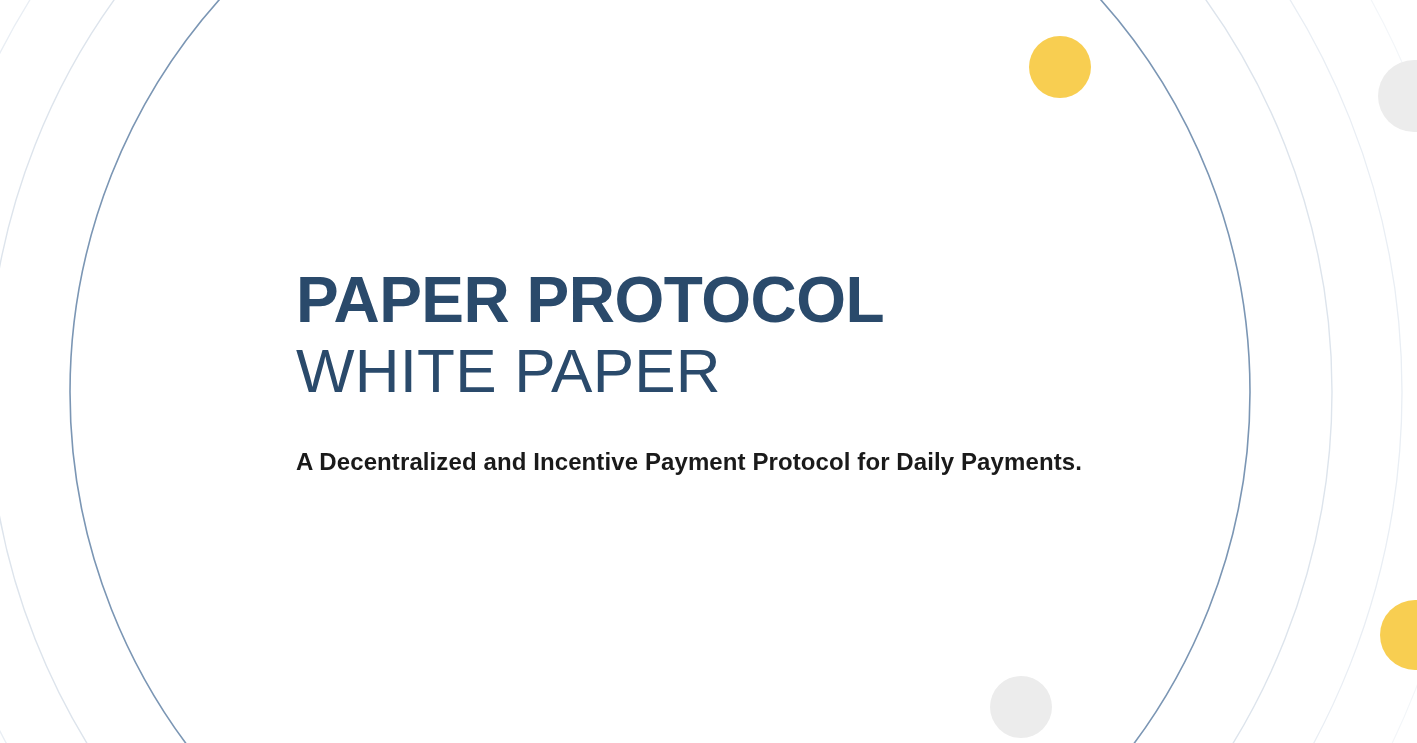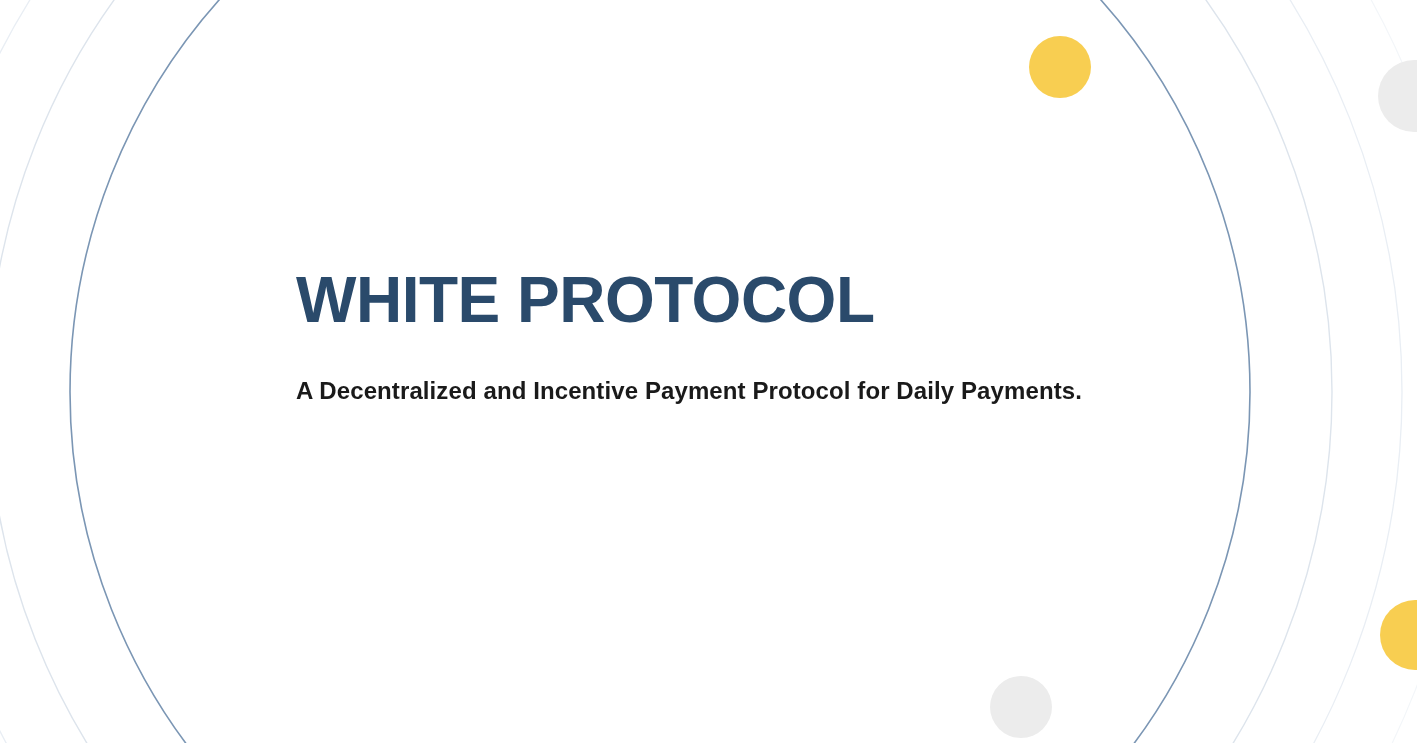--- a/index.html
+++ b/index.html
@@ -88,17 +88,18 @@
 
     <circle cx="660" cy="392" r="590" fill="none" stroke="#7b96b4" stroke-width="1.6"></circle>
 
     <circle cx="1414" cy="96" r="36" fill="#ececec"></circle>
     <circle cx="1021" cy="707" r="31" fill="#ececec"></circle>
     <circle cx="1060" cy="67" r="31" fill="#f8ce51"></circle>
     <circle cx="1415" cy="635" r="35" fill="#f8ce51"></circle>
   </svg>
 
   <div id="title-block">
-    <h1 class="title-main">WHITE PROTOCOL</h1>
+    <h1 class="title-main">PAPER PROTOCOL</h1>
+    <h2 class="title-sub">WHITE PAPER</h2>
     <p class="tagline">A Decentralized and Incentive Payment Protocol for Daily Payments.</p>
   </div>
 
 </div>
 
 </body></html>

